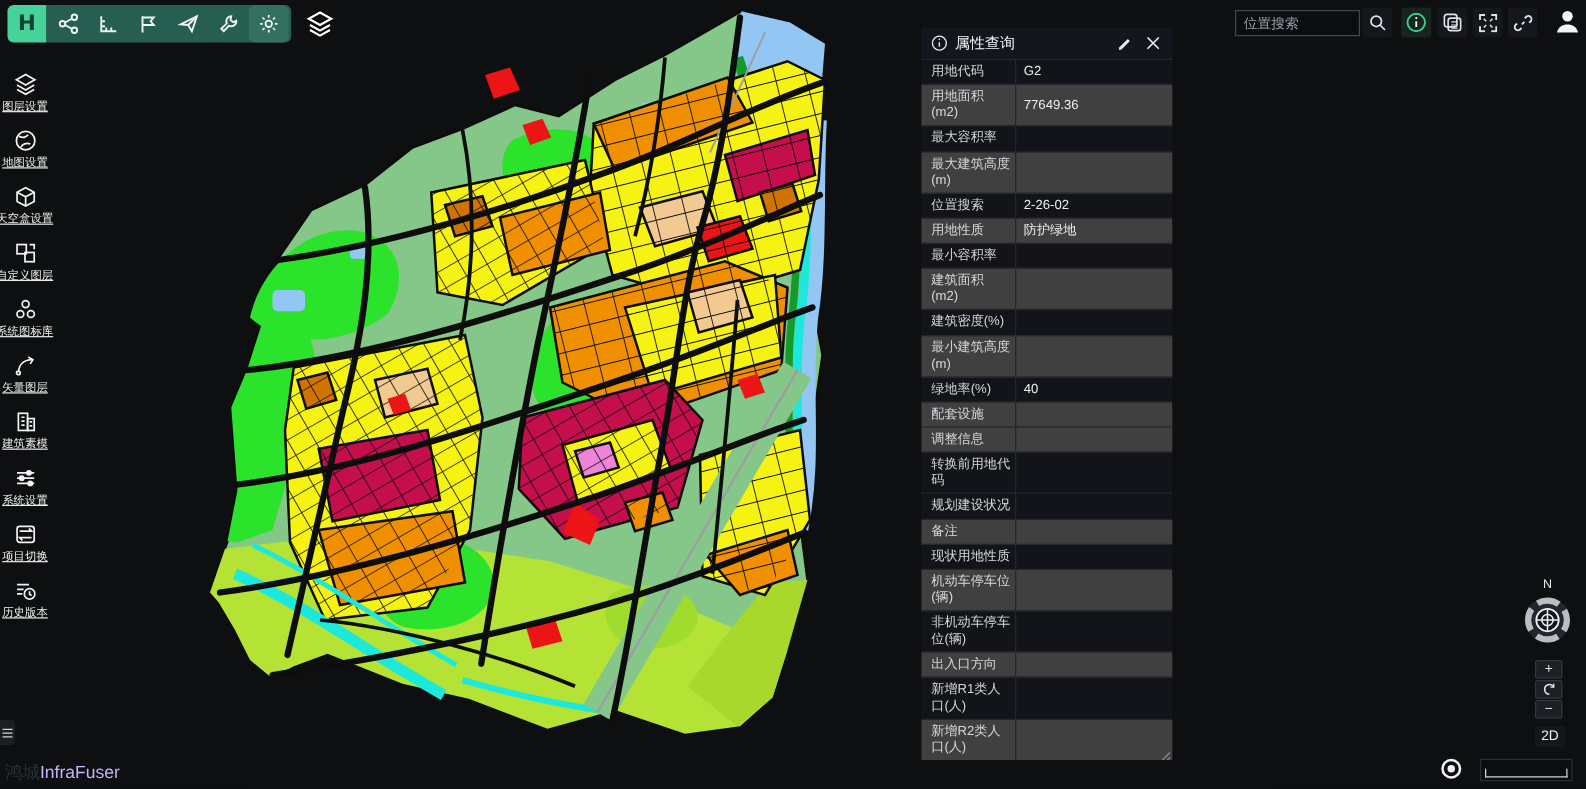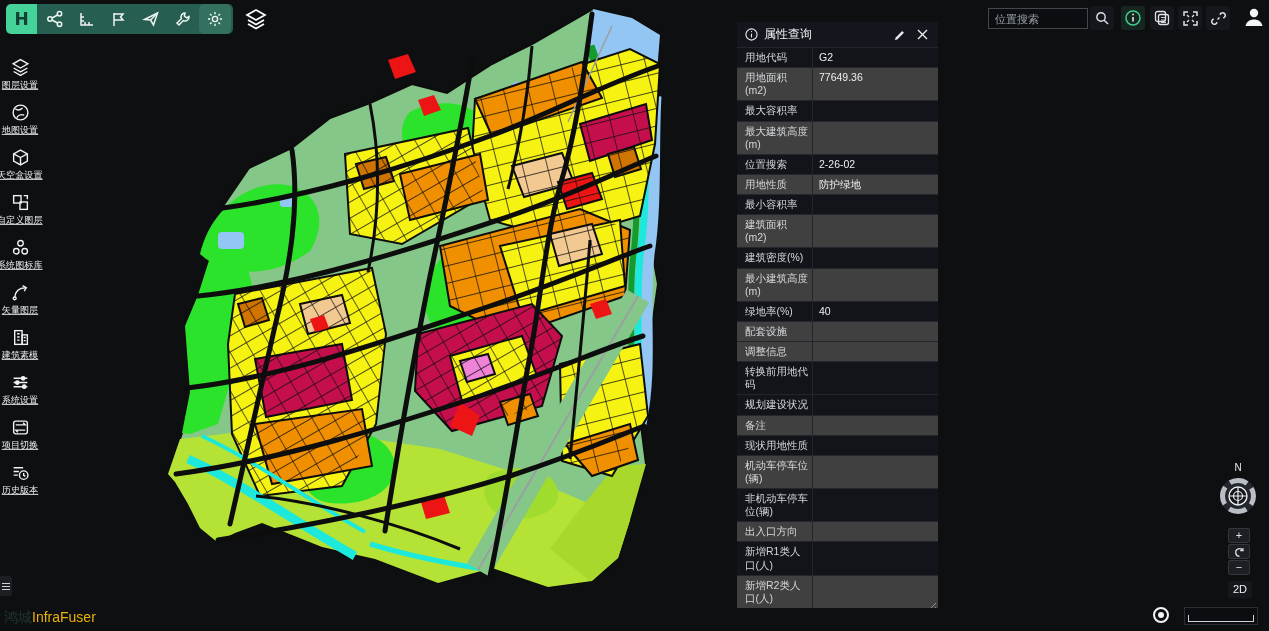--- a/index.html
+++ b/index.html
@@ -39,21 +39,21 @@
 
   
   .attr-panel { left:737px; top:22px; width:201px; height:586px; display:flex; flex-direction:column; }
   .attr-header {
     height:26px; background:#14161d; display:flex; align-items:center;
     padding:0 8px; gap:6px; border-bottom:1px solid #23262d;
   }
   .attr-title { font-size:12px; color:#f2f3f5; flex:1; }
   .hdr-icon { width:16px; height:16px; display:flex; align-items:center; justify-content:center; cursor:pointer; }
   .attr-table { flex:1; background:#121419; overflow:hidden; position:relative; }
-  .attr-row { display:flex; border-bottom:1px solid #23262c; min-height:19.5px; align-items:flex-start; }
+  .attr-row { display:flex; border-bottom:1px solid #23262c; min-height:19.5px; align-items:center; }
   .attr-row.alt { background:#404040; }
   .attr-row .lbl {
     width:76px; padding:3px 4px 3px 8px; font-size:10.5px; color:#d4d7da;
     border-right:1px solid #23262c; line-height:1.25;
   }
   .attr-row .val { flex:1; padding:3px 6px; font-size:10.5px; color:#eceef0; line-height:1.25; }
   .resize-handle { position:absolute; right:1px; bottom:1px; width:10px; height:10px; cursor:nwse-resize; }
 
   
   .search-box {
@@ -80,21 +80,21 @@
     color:#dfe3e8; font-size:11px; line-height:13px; text-align:center; cursor:pointer;
   }
   .mode-2d {
     left:1228px; top:581px; width:24px; height:17px; background:#15171c; border-radius:2px;
     color:#eef0f2; font-size:11px; text-align:center; line-height:17px; cursor:pointer;
   }
 
   
   .brand { left:4px; top:609px; font-size:14px; }
   .brand .cn { color:#24343364; color:#233433; }
-  .brand .en { color:#eab308; }
+  .brand .en { color:#c4b5fd; }
   .edge-handle {
     left:0; top:576px; width:12px; height:20px; background:#1b1e23; border-radius:0 3px 3px 0;
     display:flex; flex-direction:column; justify-content:center; gap:2px; padding:0 2px; cursor:pointer;
   }
   .edge-handle i { display:block; height:1px; background:#cfd3d8; }
   .locate { left:1152px; top:606px; width:18px; height:18px; cursor:pointer; }
   .scale-bar {
     left:1184px; top:607px; width:74px; height:18px; background:#0b0d11;
     border:1px solid #2a2d33; position:absolute;
   }

